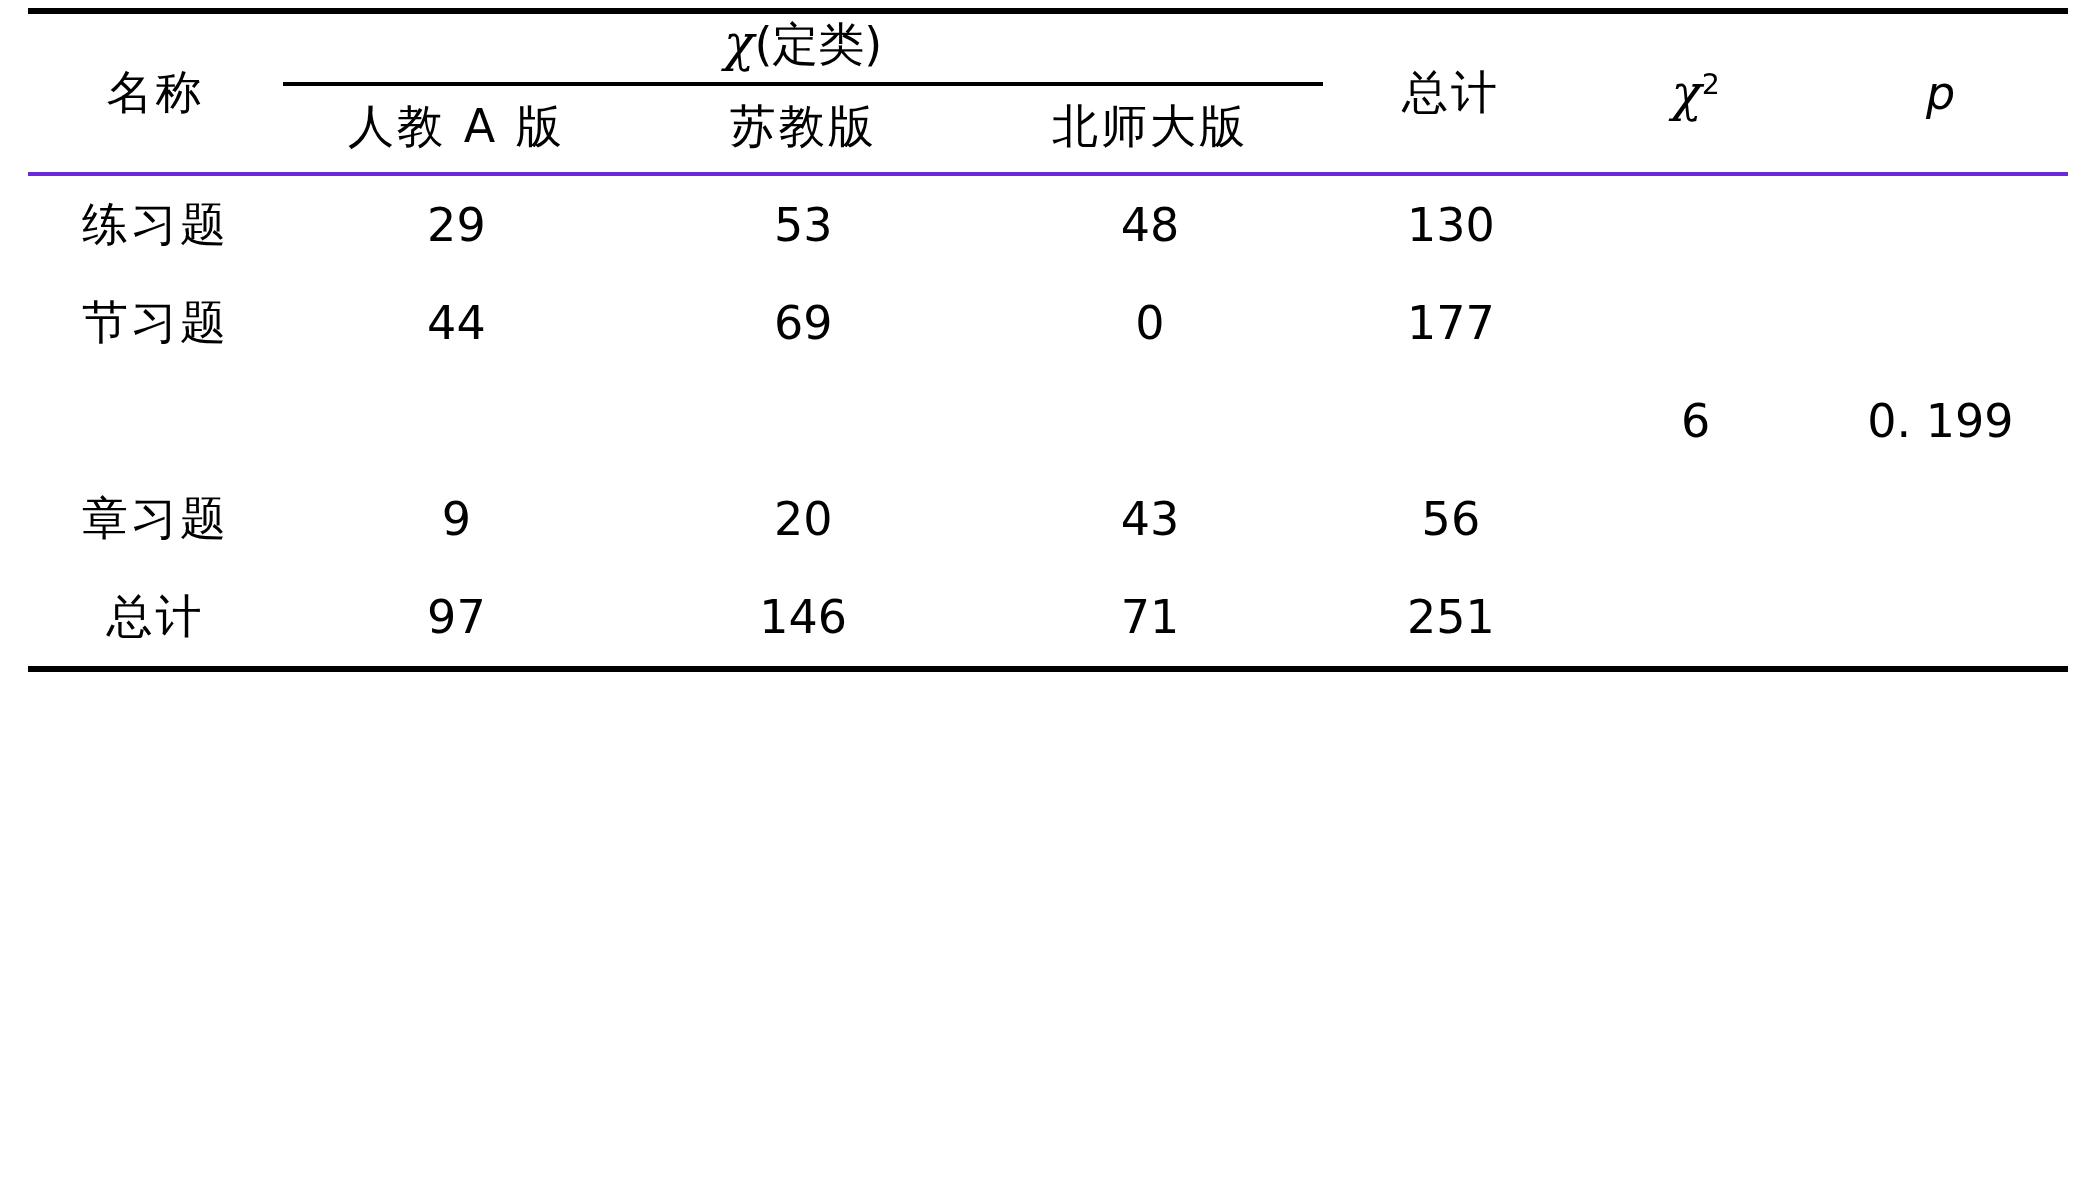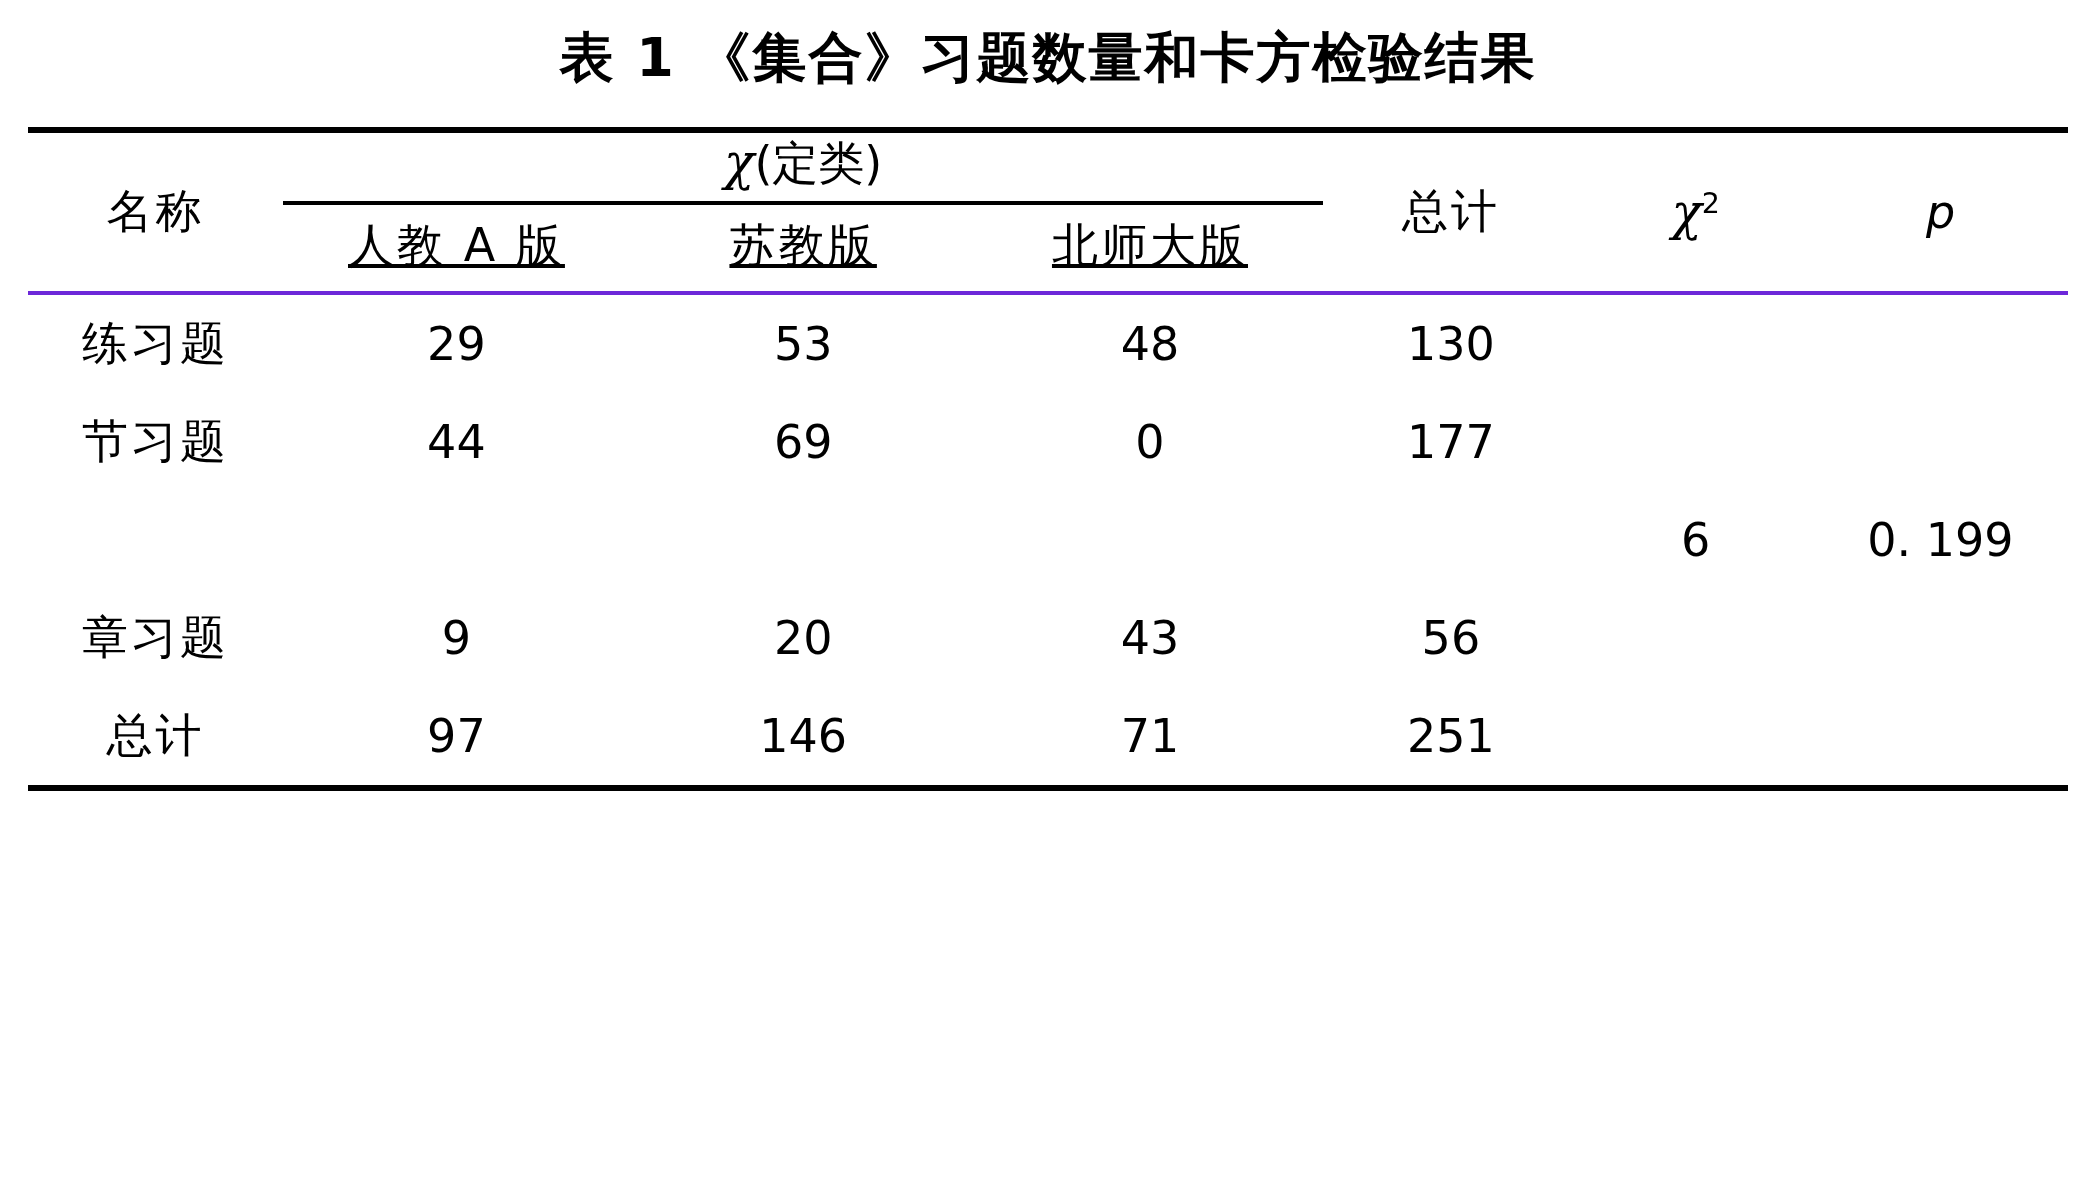--- a/index.html
+++ b/index.html
@@ -74,21 +74,20 @@
   }
   .spanrule .bar {
     height: 4px;
     background: #000;
     width: 100%;
   }
   .sub-hdr {
     font-size: 46px;
     padding-top: 10px !important;
     padding-bottom: 14px !important;
-    text-decoration: underline;
   }
 
   .data-row td {
     height: 98px;
     font-size: 48px;
   }
   .blank-row td {
     height: 98px;
     font-size: 48px;
   }
@@ -115,21 +114,20 @@
   .col3 { width: 340px; }
   .coltotal { width: 250px; }
   .colchi { width: 230px; }
   .colp { width: 250px; }
 </style>
 </head>
 <body>
 
 <div class="page">
 
-  <div class="table-caption">表 1  《集合》习题数量和卡方检验结果</div>
 
   <table class="main">
     <colgroup>
       <col class="colname">
       <col class="col1">
       <col class="col2">
       <col class="col3">
       <col class="coltotal">
       <col class="colchi">
       <col class="colp">

